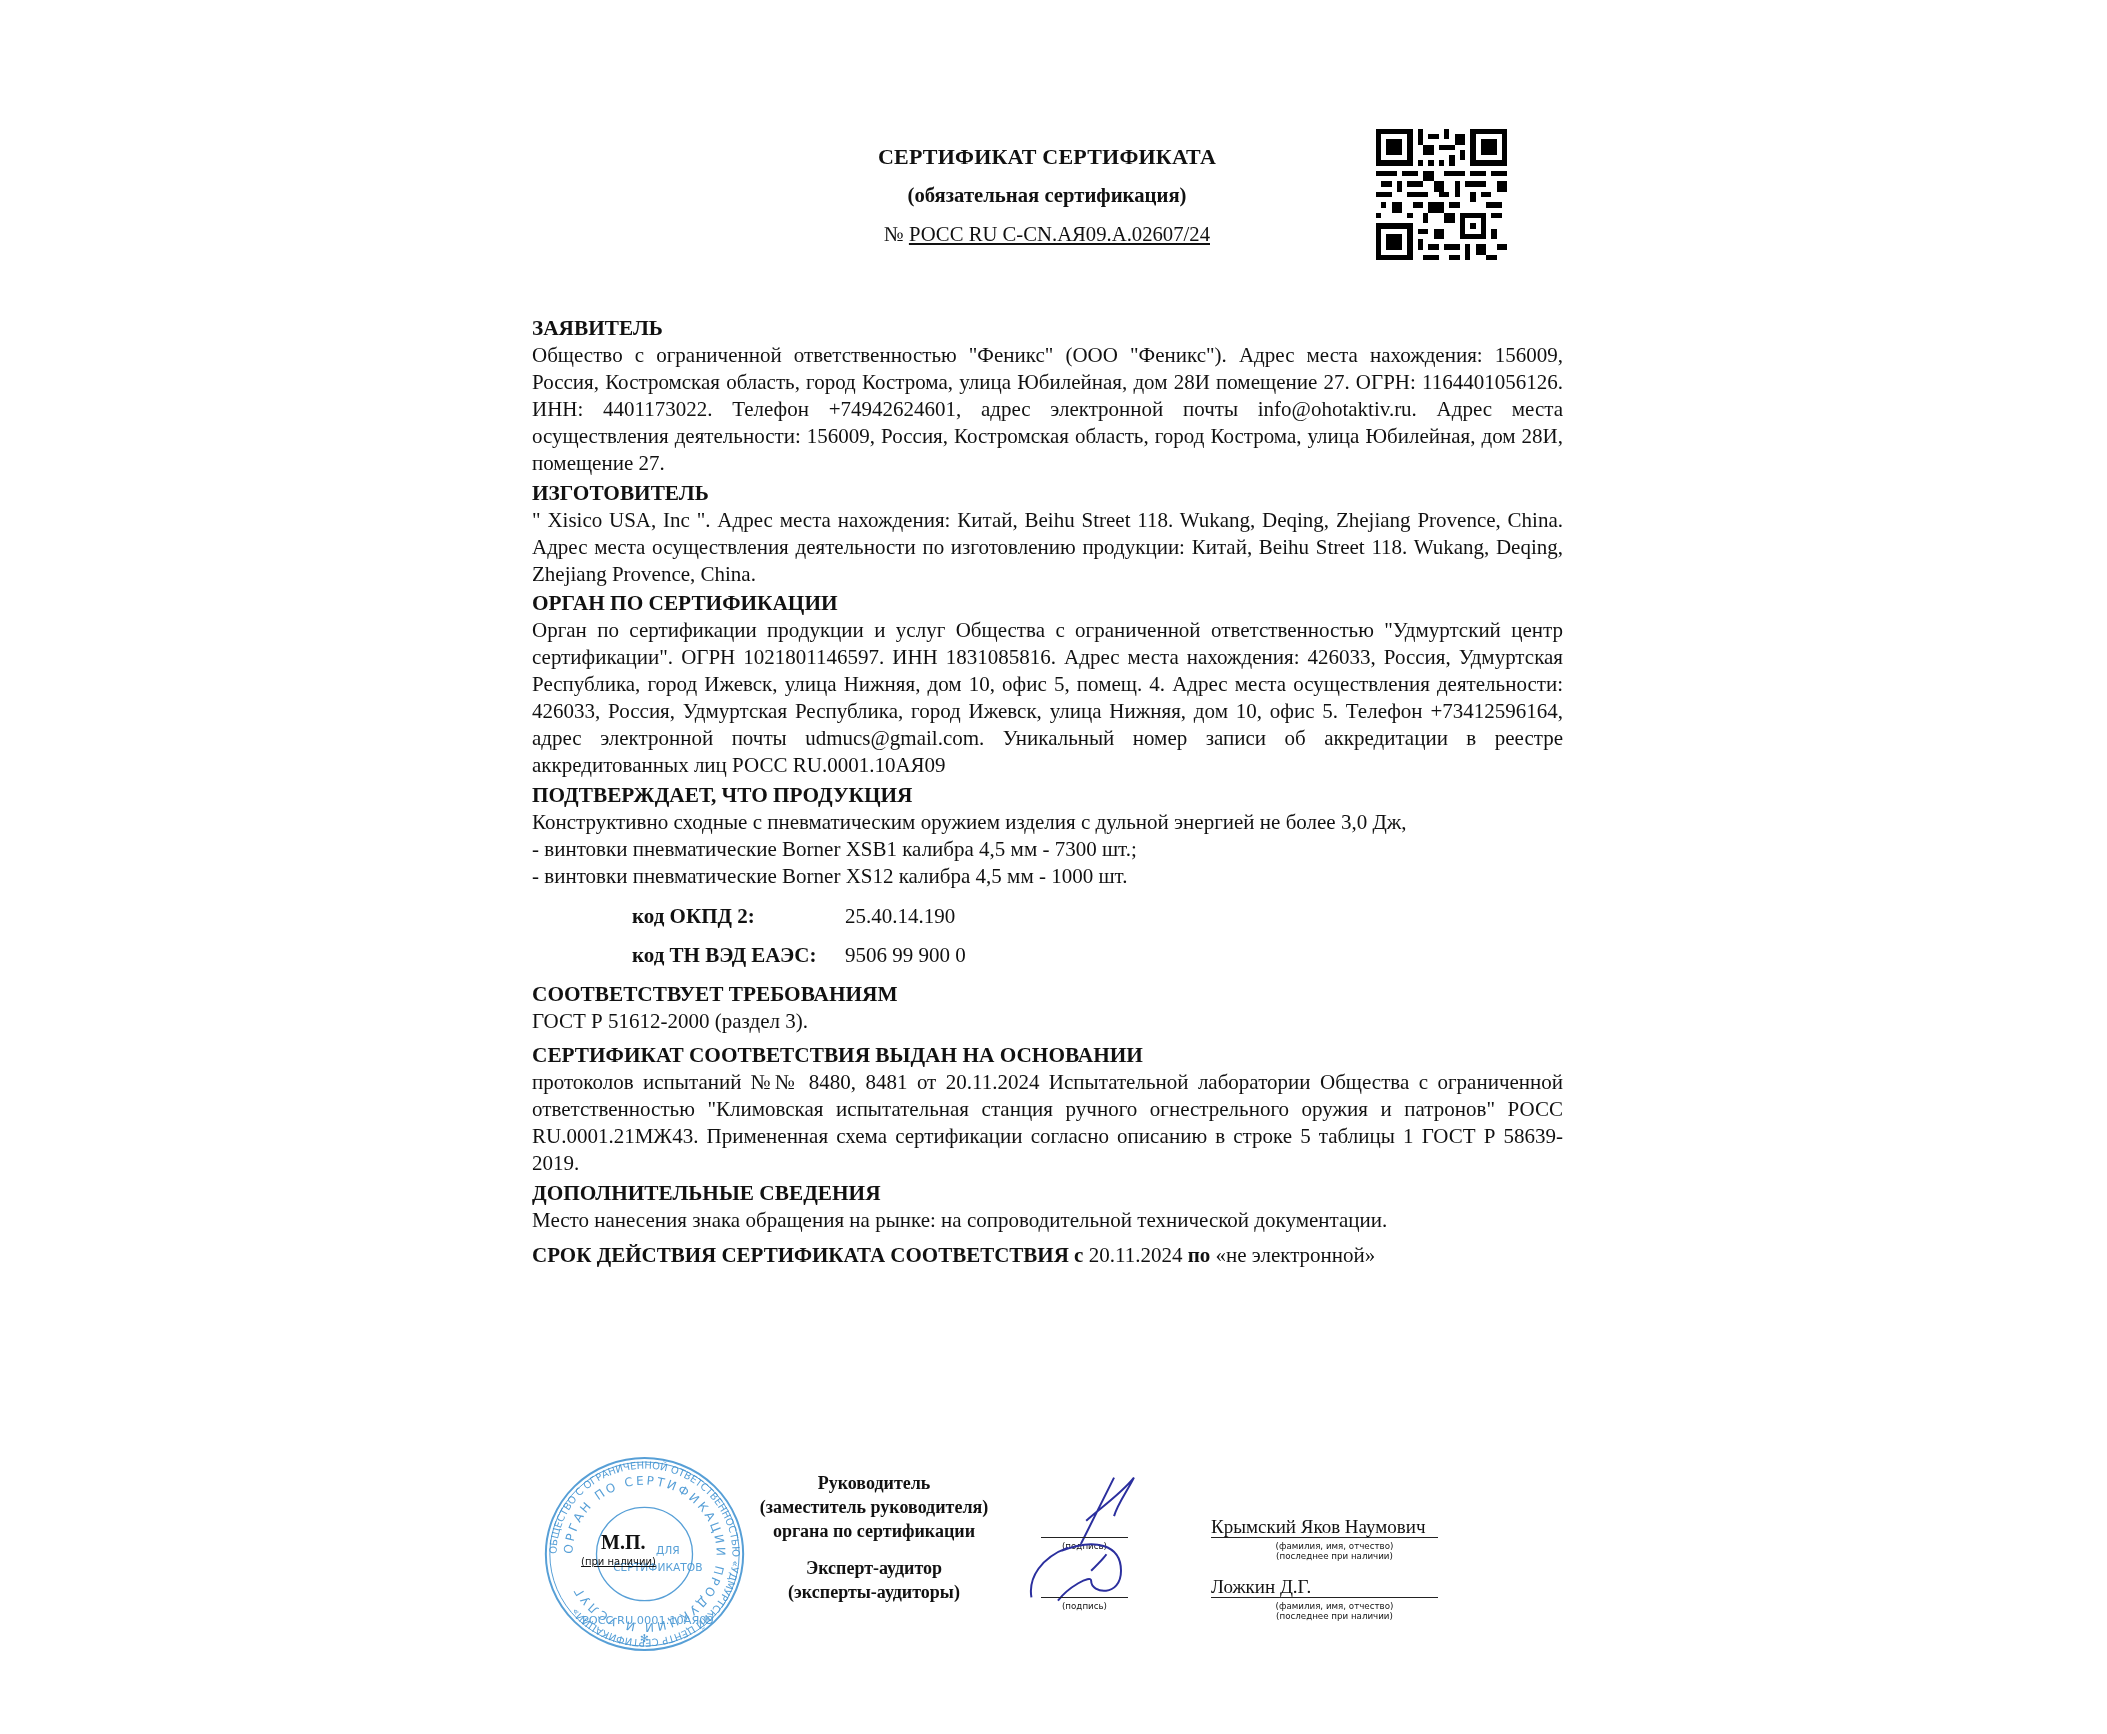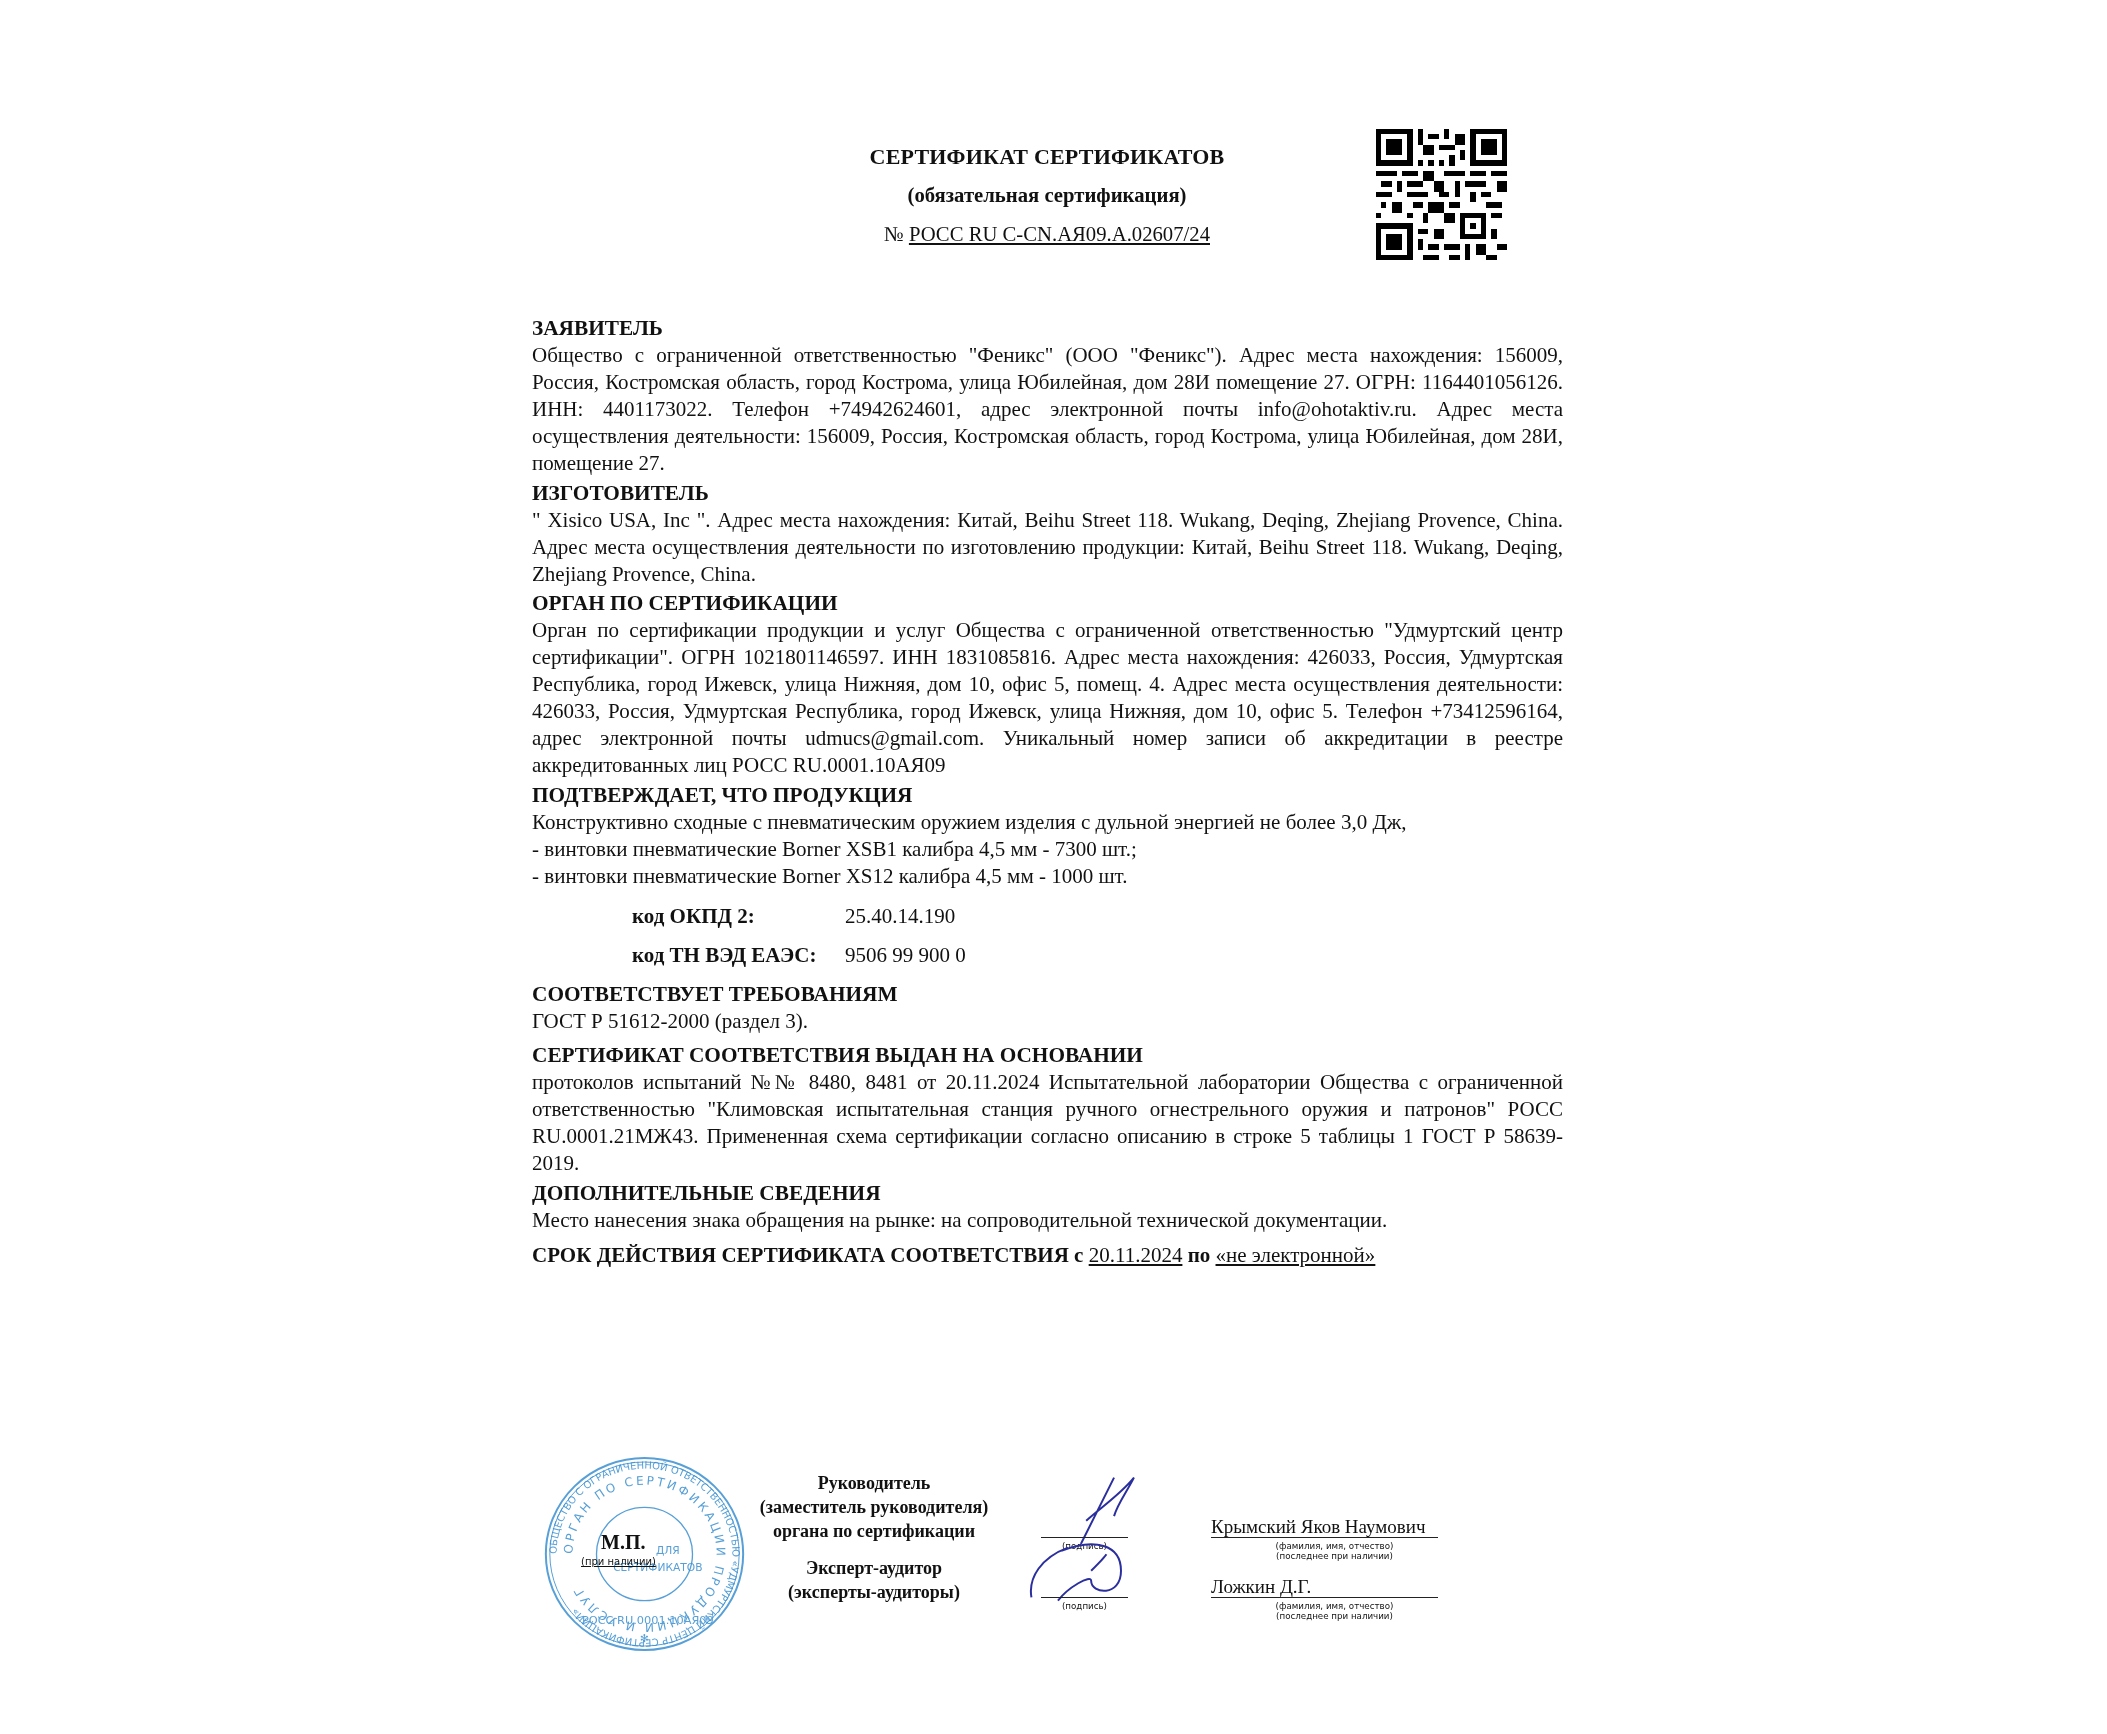--- a/index.html
+++ b/index.html
@@ -13,38 +13,38 @@
   .qr { position: absolute; left: 1376px; top: 129px; width: 131px; height: 131px; }
   .content { position: absolute; left: 532px; top: 315px; width: 1031px; font-size: 21px; line-height: 27px; }
   .section { margin-bottom: 2.7px; }
   .h { font-weight: bold; font-size: 21.3px; line-height: 27px; margin-top: 0; }
   .p { text-align: justify; }
   .p.left { text-align: left; }
   .codes { margin: 6.7px 0 6.7px 100px; }
   .code-row { display: flex; height: 39px; align-items: center; }
   .code-row .lbl { font-weight: bold; width: 213px; }
   .validity { font-weight: bold; margin-top: 8px; }
-  .validity .u { text-decoration: underline; font-weight: normal; }
+  .validity .u { font-weight: normal; }
   .sig-area { position: absolute; left: 534px; top: 1444px; width: 1041px; height: 200px; }
   .stamp { position: absolute; left: 6.7px; top: 10px; width: 207px; height: 200px; }
   .mp { position: absolute; left: 67px; top: 87px; font-weight: bold; font-size: 20px; }
   .mp-sub { position: absolute; left: 47px; top: 112px; font-family: "DejaVu Sans", sans-serif; font-size: 10px; text-decoration: underline; }
   .roles { position: absolute; left: 200px; top: 27px; width: 280px; text-align: center; font-weight: bold; font-size: 18px; line-height: 24px; }
   .roles .gap { height: 13.3px; }
   .sig-line { position: absolute; height: 1.3px; background: #222; }
   .sig-cap { position: absolute; font-family: "DejaVu Sans", sans-serif; font-size: 8.7px; text-align: center; }
   .name { position: absolute; font-size: 19px; }
   .name-cap { position: absolute; font-family: "DejaVu Sans", sans-serif; font-size: 8.7px; line-height: 10px; text-align: center; width: 173px; }
   .signature { position: absolute; }
 </style>
 </head>
 <body>
 
 <div class="title-block">
-  <div class="t1">СЕРТИФИКАТ СЕРТИФИКАТОВ</div>
+  <div class="t1">СЕРТИФИКАТ СЕРТИФИКАТА</div>
   <div class="t2">(обязательная сертификация)</div>
   <div class="t3">
     <span>№</span>
     <span class="num">РОСС RU С-CN.АЯ09.А.02607/24</span>
   </div>
 </div>
 
 <svg class="qr" viewBox="0 0 25 25" shape-rendering="crispEdges">
   <rect width="25" height="25" fill="#fff"></rect>
   <g fill="#000">

